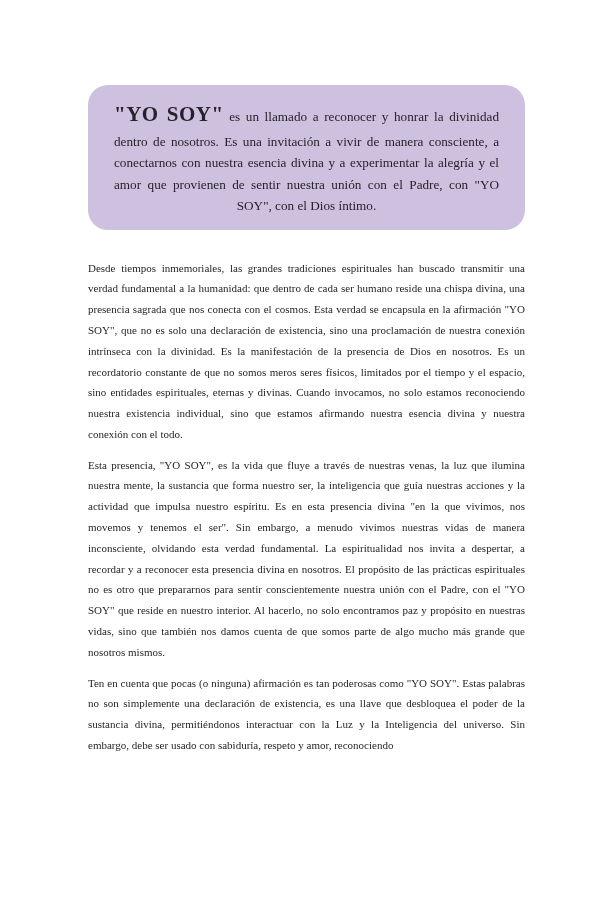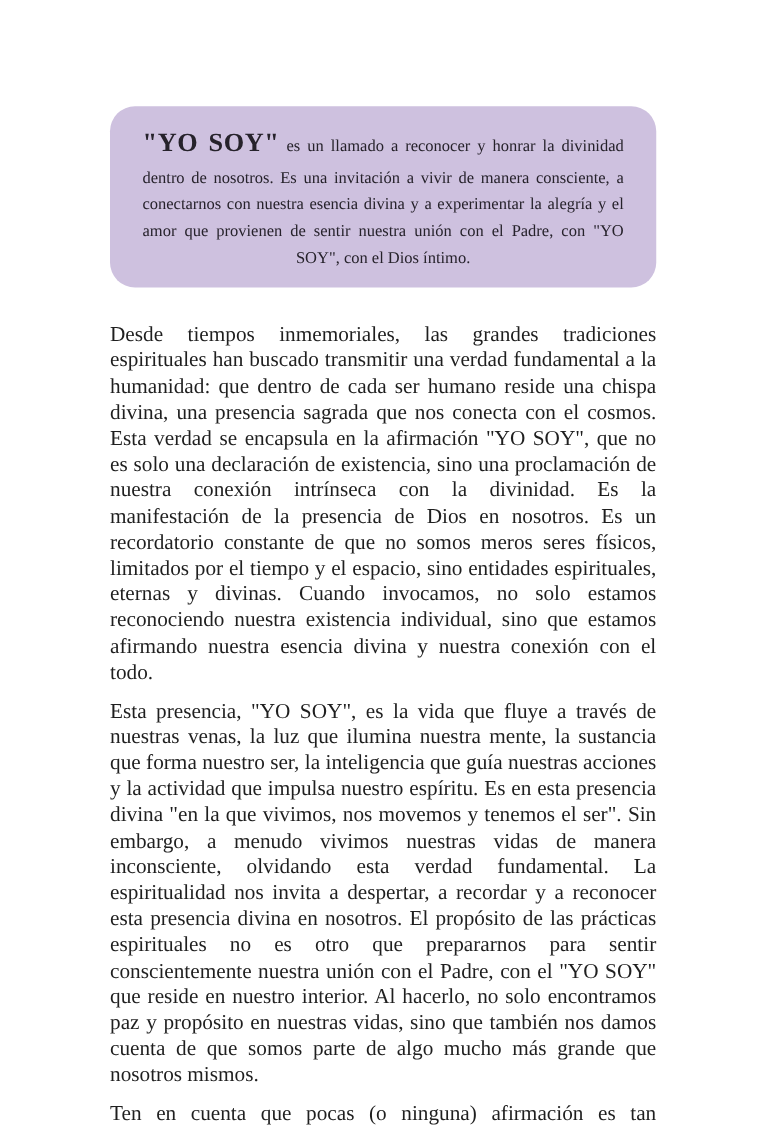--- a/index.html
+++ b/index.html
@@ -39,21 +39,21 @@
     font-weight: 700;
     font-size: 21px;
     letter-spacing: 0.5px;
   }
   .body-text {
     margin-top: 28px;
     width: 437px;
   }
   .para {
     margin: 0 0 10px 0;
-    font-size: 17px;
+    font-size: 11px;
     line-height: 20.8px;
     text-align: justify;
     hyphens: auto;
     -webkit-hyphens: auto;
   }
 </style>
 </head>
 <body>
 
 <div class="page" style="background-color: rgb(255, 255, 255); color: rgb(31, 31, 31);">

